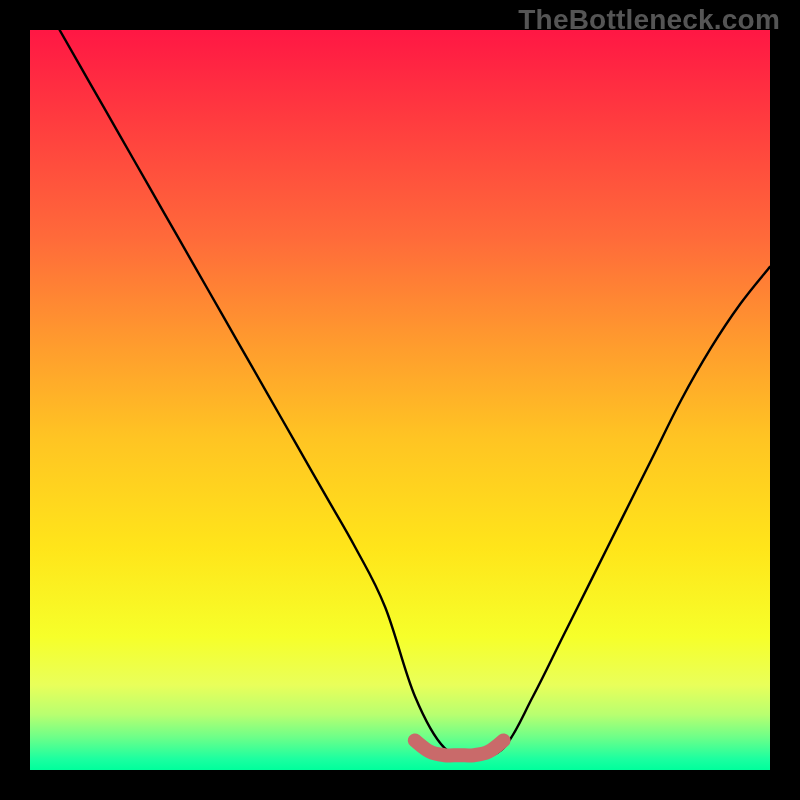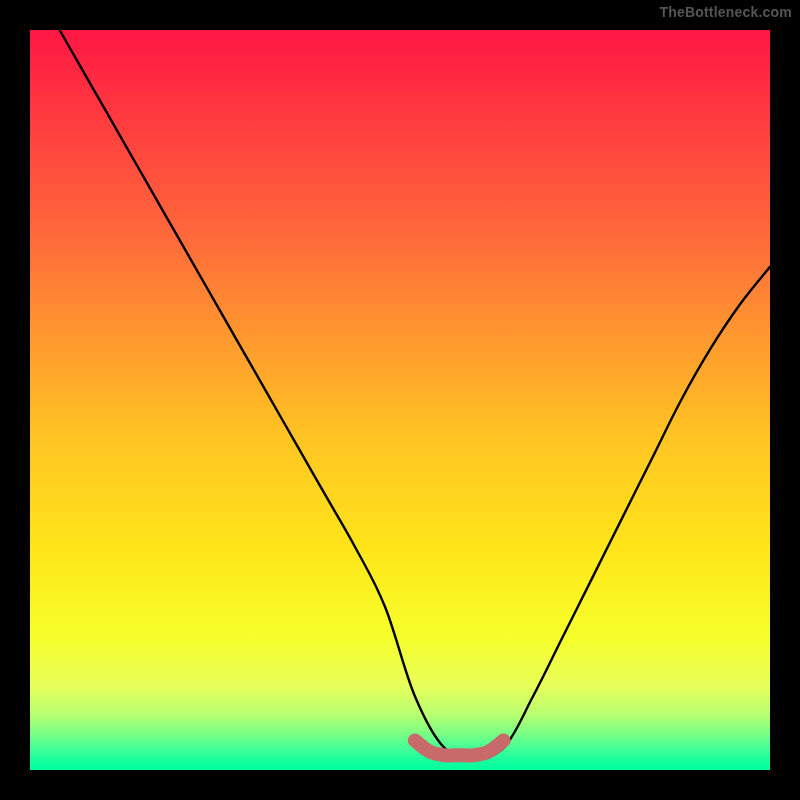--- a/index.html
+++ b/index.html
@@ -15,23 +15,23 @@
     position: relative;
     width: 800px;
     height: 800px;
   }
   svg {
     display: block;
   }
   .attribution {
     position: absolute;
     top: 4px;
-    right: 8px;
+    right: 20px;
     color: #555;
-    font-size: 14px;
+    font-size: 28px;
     font-weight: 600;
     letter-spacing: 0.2px;
     user-select: none;
   }
 </style>
 </head>
 <body>
 
 <div class="canvas-wrap">
 

